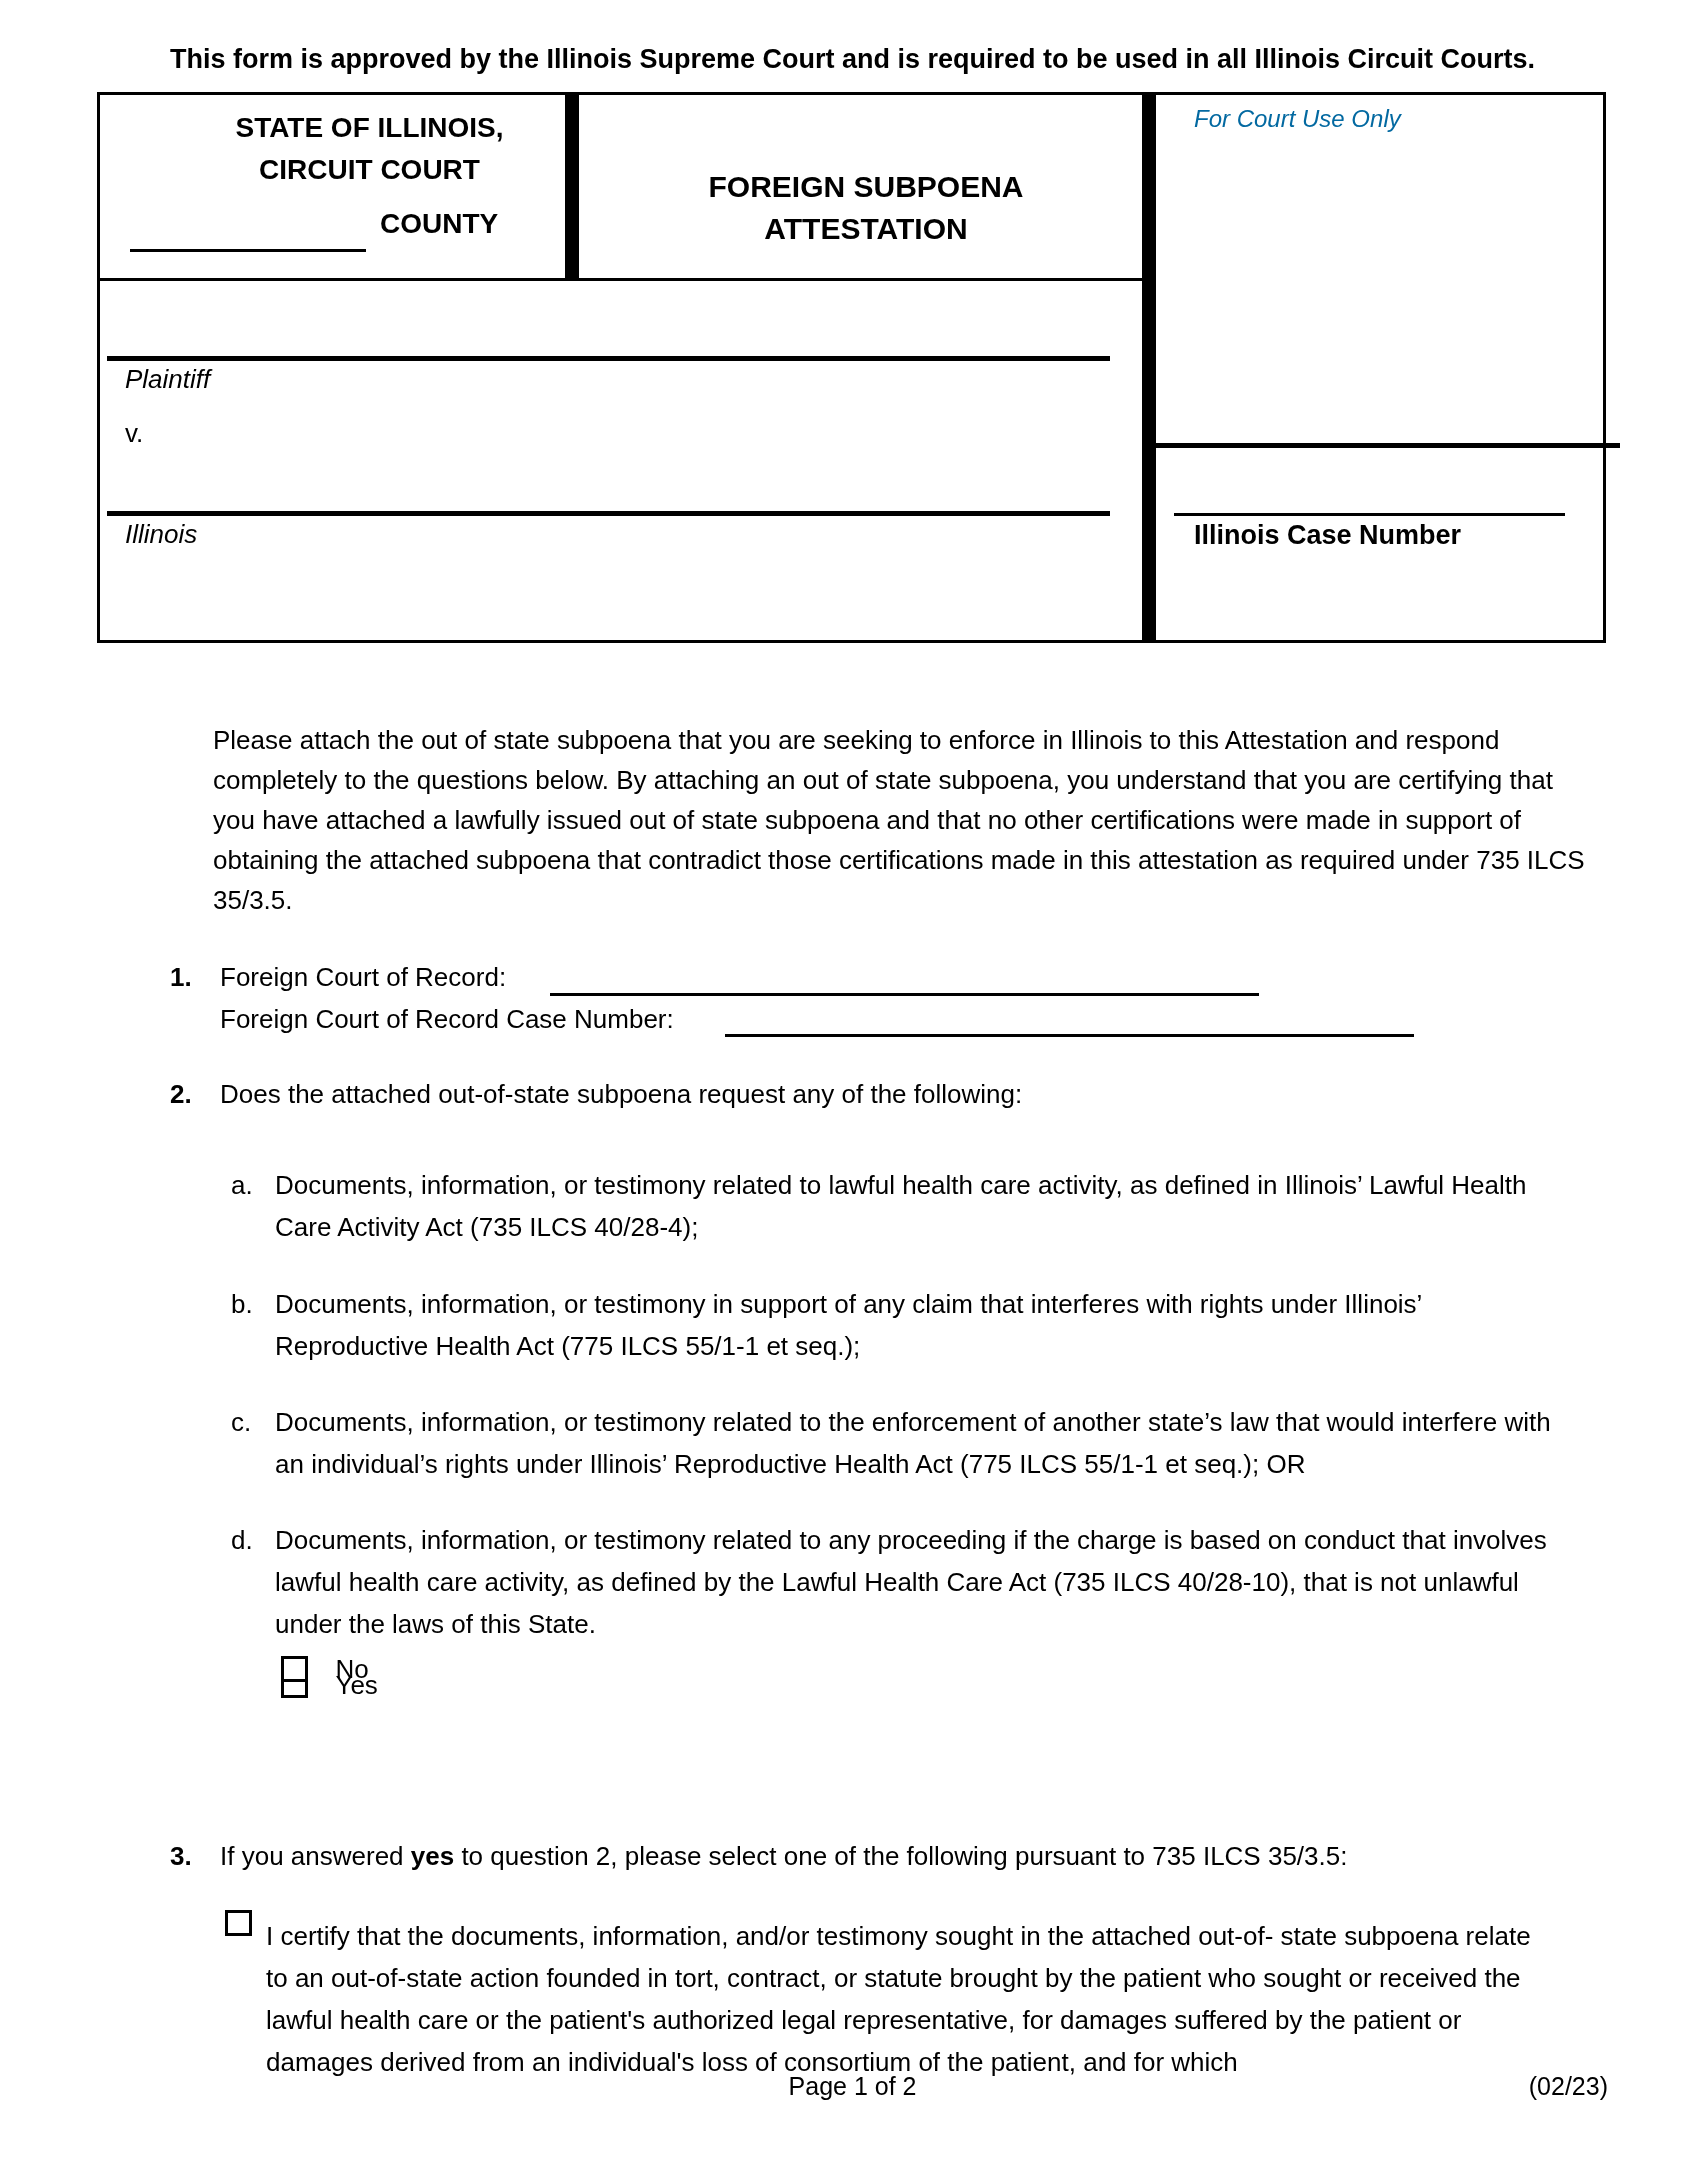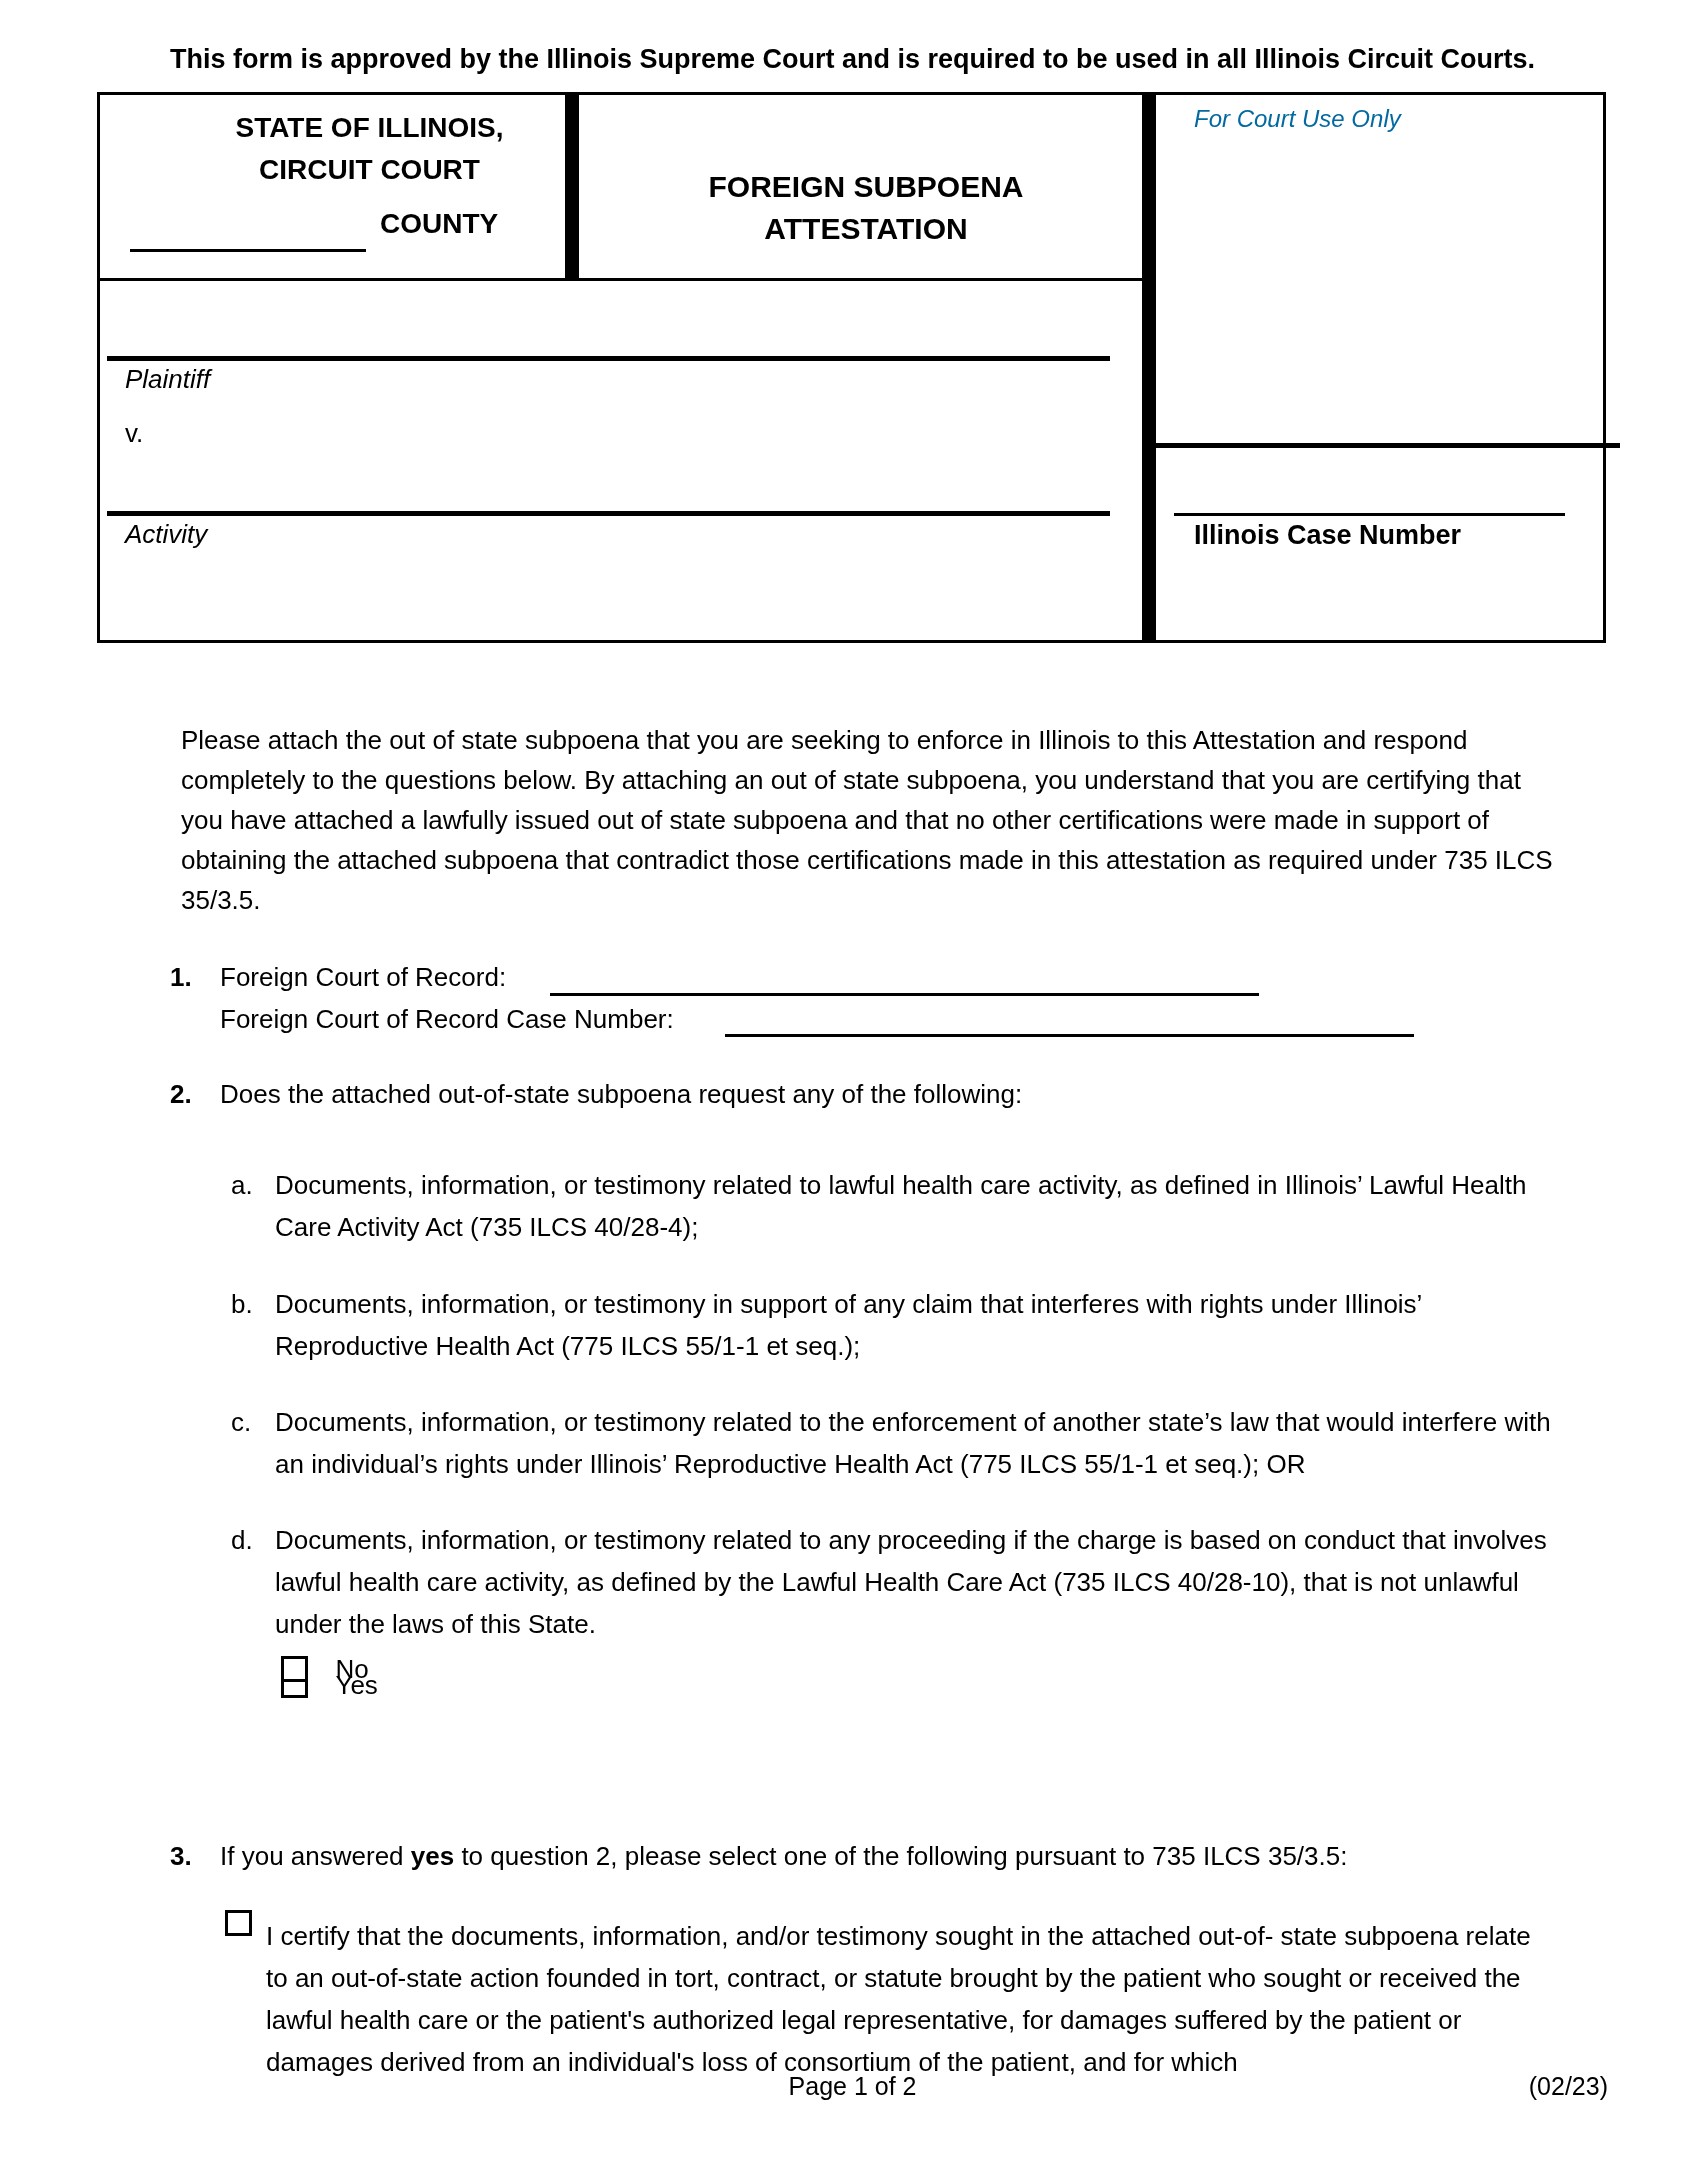--- a/index.html
+++ b/index.html
@@ -23,21 +23,21 @@
   .court-use{left:1083px;top:10px;font-style:italic;font-size:24px;color:#0369a1;}
   .p-line{left:7px;top:261px;width:992px;height:5px;}
   .p-label{left:14px;top:269px;font-style:italic;font-size:26px;}
   .versus{left:14px;top:323px;font-size:26px;}
   .d-line{left:7px;top:416px;width:992px;height:5px;}
   .d-label{left:14px;top:424px;font-style:italic;font-size:26px;}
   .case-divider{left:1042px;top:348px;width:467px;height:5px;}
   .case-line{left:1074px;top:418px;width:380px;height:3px;}
   .case-label{left:1083px;top:425px;font-weight:bold;font-size:27px;}
   
-  .bodytext{font-size:26px;line-height:40px;}
+  .bodytext{font-size:26px;line-height:40px;margin-left:32px;}
   .intro{left:170px;top:720px;width:1381px;}
   .q{font-size:26px;line-height:40px;}
   .qnum{position:absolute;left:0;top:0;font-weight:bold;}
   .qtext{position:absolute;left:50px;top:0;}
   .q1{left:170px;top:957px;width:1386px;height:84px;}
   .q1 .label2{position:absolute;left:50px;top:42px;}
   .field{position:absolute;border-bottom:3px solid #000;}
   .field1{left:380px;top:10px;width:709px;height:26px;}
   .field2{left:555px;top:51px;width:689px;height:26px;}
   .q2{left:170px;top:1074px;width:1406px;}
@@ -84,21 +84,21 @@
       <div>FOREIGN SUBPOENA</div>
       <div>ATTESTATION</div>
     </div>
 
     <div class="abs court-use">For Court Use Only</div>
 
     <div class="abs thickline p-line"></div>
     <div class="abs p-label">Plaintiff</div>
     <div class="abs versus">v.</div>
     <div class="abs thickline d-line"></div>
-    <div class="abs d-label">Activity</div>
+    <div class="abs d-label">Illinois</div>
 
     <div class="abs thickline case-divider"></div>
     <div class="abs thinline case-line"></div>
     <div class="abs case-label">Illinois Case Number</div>
   </div>
 
   <div class="abs bodytext intro">Please attach the out of state subpoena that you are seeking to enforce in Illinois to this Attestation and respond completely to the questions below. By attaching an out of state subpoena, you understand that you are certifying that you have attached a lawfully issued out of state subpoena and that no other certifications were made in support of obtaining the attached subpoena that contradict those certifications made in this attestation as required under 735 ILCS 35/3.5.</div>
 
   <div class="abs q q1">
     <span class="qnum">1.</span>

